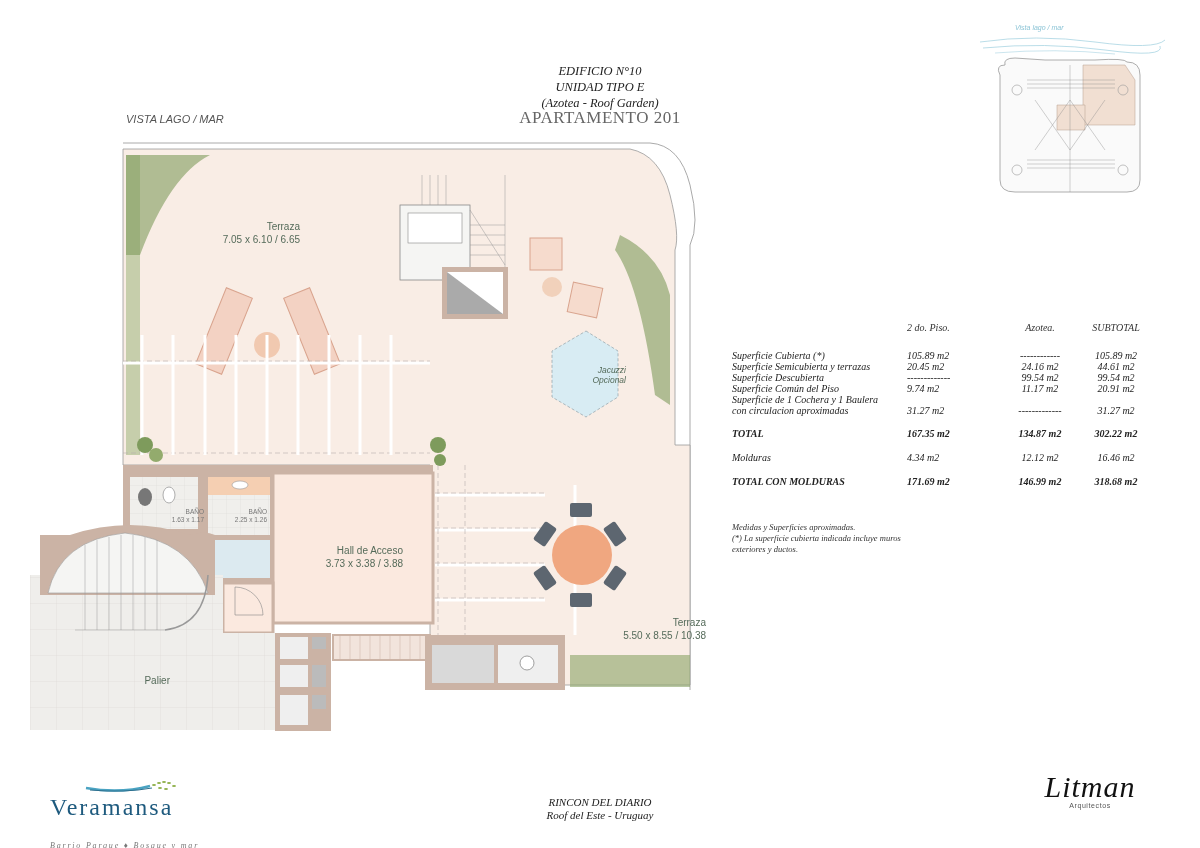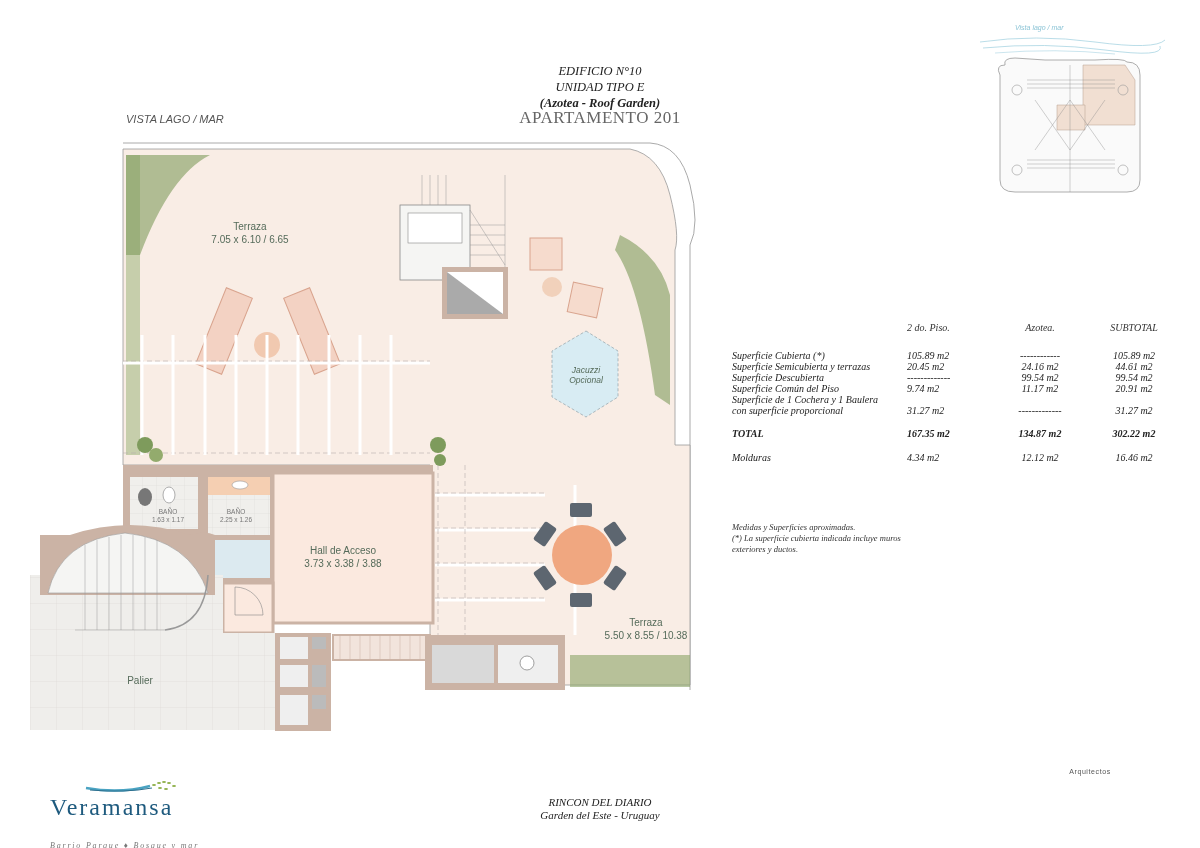--- a/index.html
+++ b/index.html
@@ -16,44 +16,44 @@
 
   
   .keyplan { position: absolute; left: 975px; top: 20px; width: 190px; height: 190px; }
 
   
   .tbl { position: absolute; left: 732px; top: 322px; width: 440px; font-style: italic; font-size: 10px; color: #222; }
   .tbl .row { position: relative; height: 11px; line-height: 11px; }
   .tbl .c0 { position: absolute; left: 0; }
   .tbl .c1 { position: absolute; left: 175px; width: 80px; text-align: left; }
   .tbl .c2 { position: absolute; left: 268px; width: 80px; text-align: center; }
-  .tbl .c3 { position: absolute; left: 362px; width: 80px; text-align: center; }
+  .tbl .c3 { position: absolute; left: 344px; width: 80px; text-align: center; }
   .tbl .bold { font-weight: bold; }
   .tbl .head { color: #333; }
   .notes { position: absolute; left: 732px; top: 522px; width: 220px; font-style: italic; font-size: 8.5px; line-height: 11px; color: #333; }
 
   
   .brand { position: absolute; left: 50px; top: 778px; width: 160px; text-align: left; }
   .brand .name { font-family: "Liberation Serif", serif; font-size: 24px; letter-spacing: 2px; color: #1e5a7e; }
   .brand .tag { font-family: "Liberation Serif", serif; font-style: italic; font-size: 8px; letter-spacing: 1.8px; color: #777; margin-top: 20px; }
   .loc { position: absolute; left: 520px; top: 796px; width: 160px; text-align: center; font-style: italic; font-size: 11px; line-height: 13px; color: #222; }
   .litman { position: absolute; left: 1020px; top: 770px; width: 140px; text-align: center; }
   .litman .sig { font-family: "Liberation Serif", serif; font-style: italic; font-size: 30px; color: #111; letter-spacing: 1px; }
   .litman .arq { font-family: "Liberation Sans", sans-serif; font-size: 7px; color: #555; letter-spacing: 0.6px; margin-top: -2px; }
 
   
-  .plab { position: absolute; font-family: "Liberation Sans", sans-serif; font-size: 10px; color: #556b5a; text-align: center; line-height: 13px; }
+  .plab { position: absolute; font-family: "Liberation Sans", sans-serif; font-size: 10px; color: #556b5a; text-align: right; line-height: 13px; }
   .plab.small { font-size: 6.5px; line-height: 8px; color: #777; }
 </style>
 </head>
 <body>
 
 <div class="hdr" style="top:27px;">EDIFICIO N°10</div>
 <div class="hdr" style="top:43px;">UNIDAD TIPO E</div>
-<div class="hdr" style="top:59px;font-weight:bold;">(Azotea - Roof Garden)</div>
+<div class="hdr" style="top:59px;">(Azotea - Roof Garden)</div>
 <div class="apt-title">APARTAMENTO 201</div>
 
 <div class="vista">VISTA LAGO / MAR</div>
 
 <div class="keyplan">
   <div class="abs" style="left:40px;top:4px;font-family:'Liberation Sans',sans-serif;font-style:italic;font-size:7px;color:#8cc4d6;">Vista lago / mar</div>
   <svg class="abs" style="left:0;top:0" width="190" height="190">
     <path d="M5 22 Q60 14 120 22 T190 20" stroke="#a8d4e2" stroke-width="0.8" fill="none"></path>
     <path d="M8 28 Q70 22 130 30 T185 26" stroke="#a8d4e2" stroke-width="0.8" fill="none"></path>
     <path d="M20 33 Q80 28 140 34" stroke="#a8d4e2" stroke-width="0.6" fill="none"></path>
@@ -297,40 +297,46 @@
   <div class="row">
     <span class="c0">Superficie Común del Piso</span>
     <span class="c1">9.74 m2</span>
     <span class="c2">11.17 m2</span>
     <span class="c3">20.91 m2</span>
   </div>
   <div class="row">
     <span class="c0">Superficie de 1 Cochera y 1 Baulera</span>
   </div>
   <div class="row" style="height:13px;">
-    <span class="c0">con superficie proporcional</span>
+    <span class="c0">con circulacion aproximadas</span>
     <span class="c1">31.27 m2</span>
     <span class="c2">-------------</span>
     <span class="c3">31.27 m2</span>
   </div>
   <div style="height:10px"></div>
   <div class="row bold">
     <span class="c0">TOTAL</span>
     <span class="c1">167.35 m2</span>
     <span class="c2">134.87 m2</span>
     <span class="c3">302.22 m2</span>
   </div>
   <div style="height:13px"></div>
   <div class="row">
     <span class="c0">Molduras</span>
     <span class="c1">4.34 m2</span>
     <span class="c2">12.12 m2</span>
     <span class="c3">16.46 m2</span>
   </div>
   <div style="height:13px"></div>
+  <div class="row bold">
+    <span class="c0">TOTAL CON MOLDURAS</span>
+    <span class="c1">171.69 m2</span>
+    <span class="c2">146.99 m2</span>
+    <span class="c3">318.68 m2</span>
+  </div>
 </div>
 
 <div class="notes">
   <div>Medidas y Superficies aproximadas.</div>
   <div>(*) La superficie cubierta indicada incluye muros</div>
   <div>exteriores y ductos.</div>
 </div>
 
 <div class="brand">
   <svg width="100" height="16" style="display:block;margin:0 auto;">
@@ -345,18 +351,19 @@
         <ellipse cx="80" cy="10" rx="2" ry="1"></ellipse>
       <ellipse cx="86" cy="11" rx="2" ry="1"></ellipse>
     </g>
   </svg>
   <div class="name">Veramansa</div>
   <div class="tag">Barrio Parque ♦ Bosque y mar</div>
 </div>
 
 <div class="loc">
   <div>RINCON DEL DIARIO</div>
-  <div>Garden del Este - Uruguay</div>
+  <div>Roof del Este - Uruguay</div>
 </div>
 
 <div class="litman">
+  <div class="sig">Litman</div>
   <div class="arq">Arquitectos</div>
 </div>
 
 </body></html>

